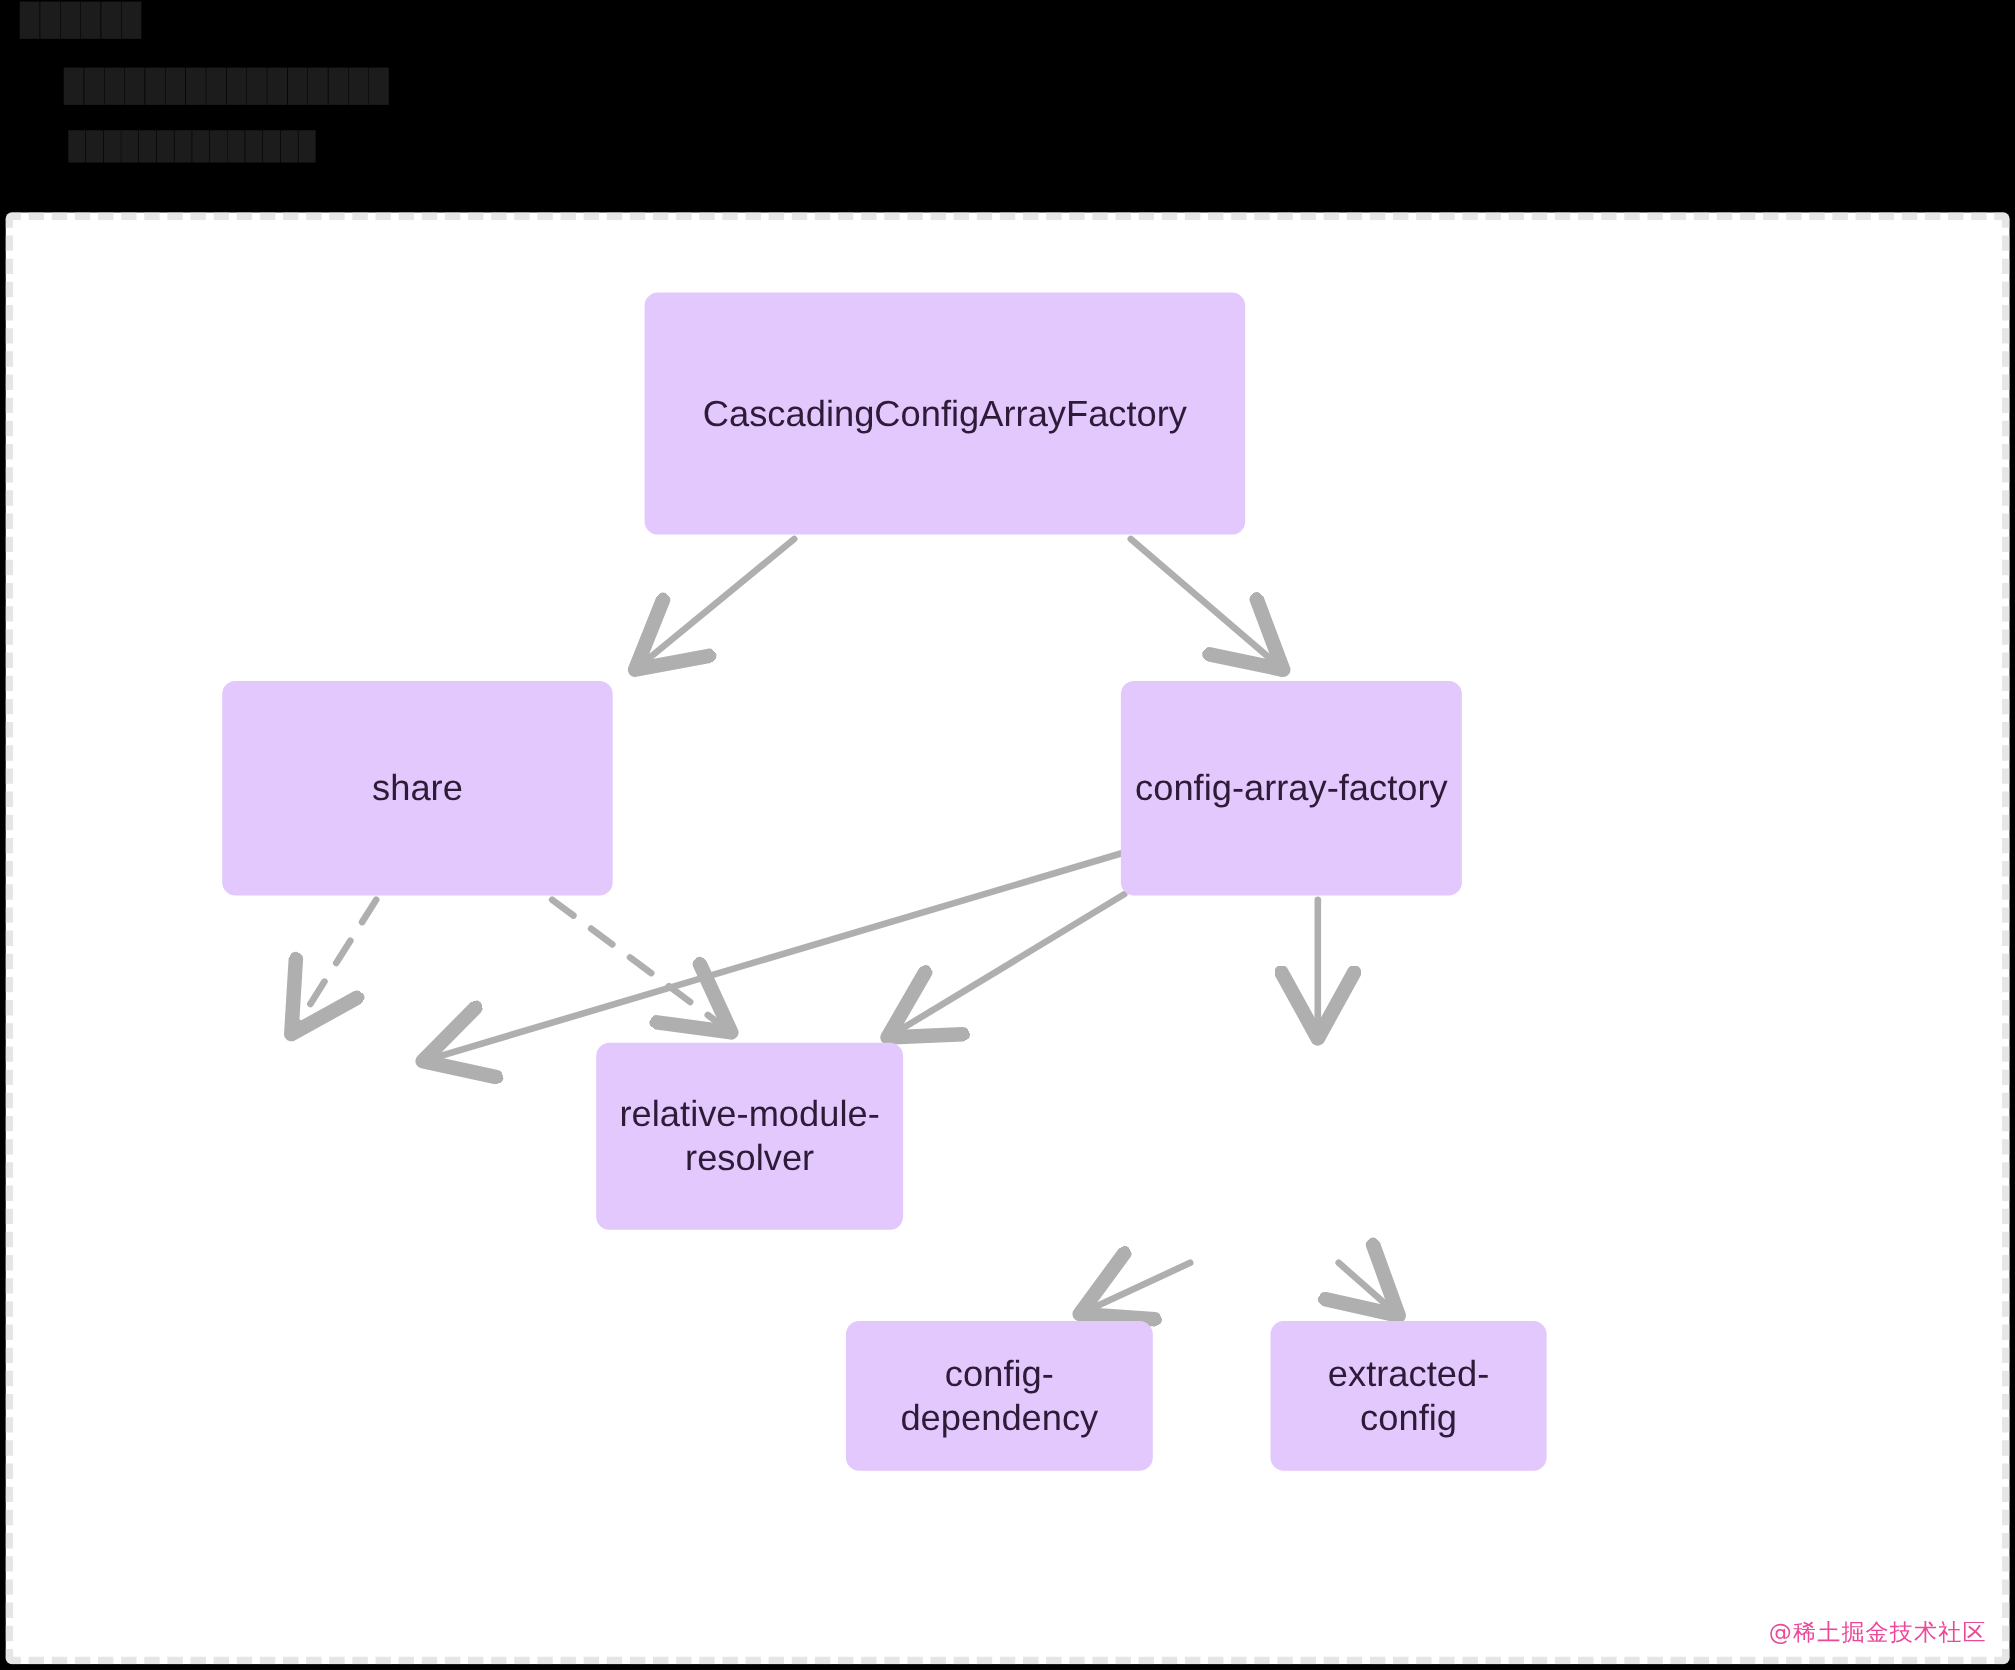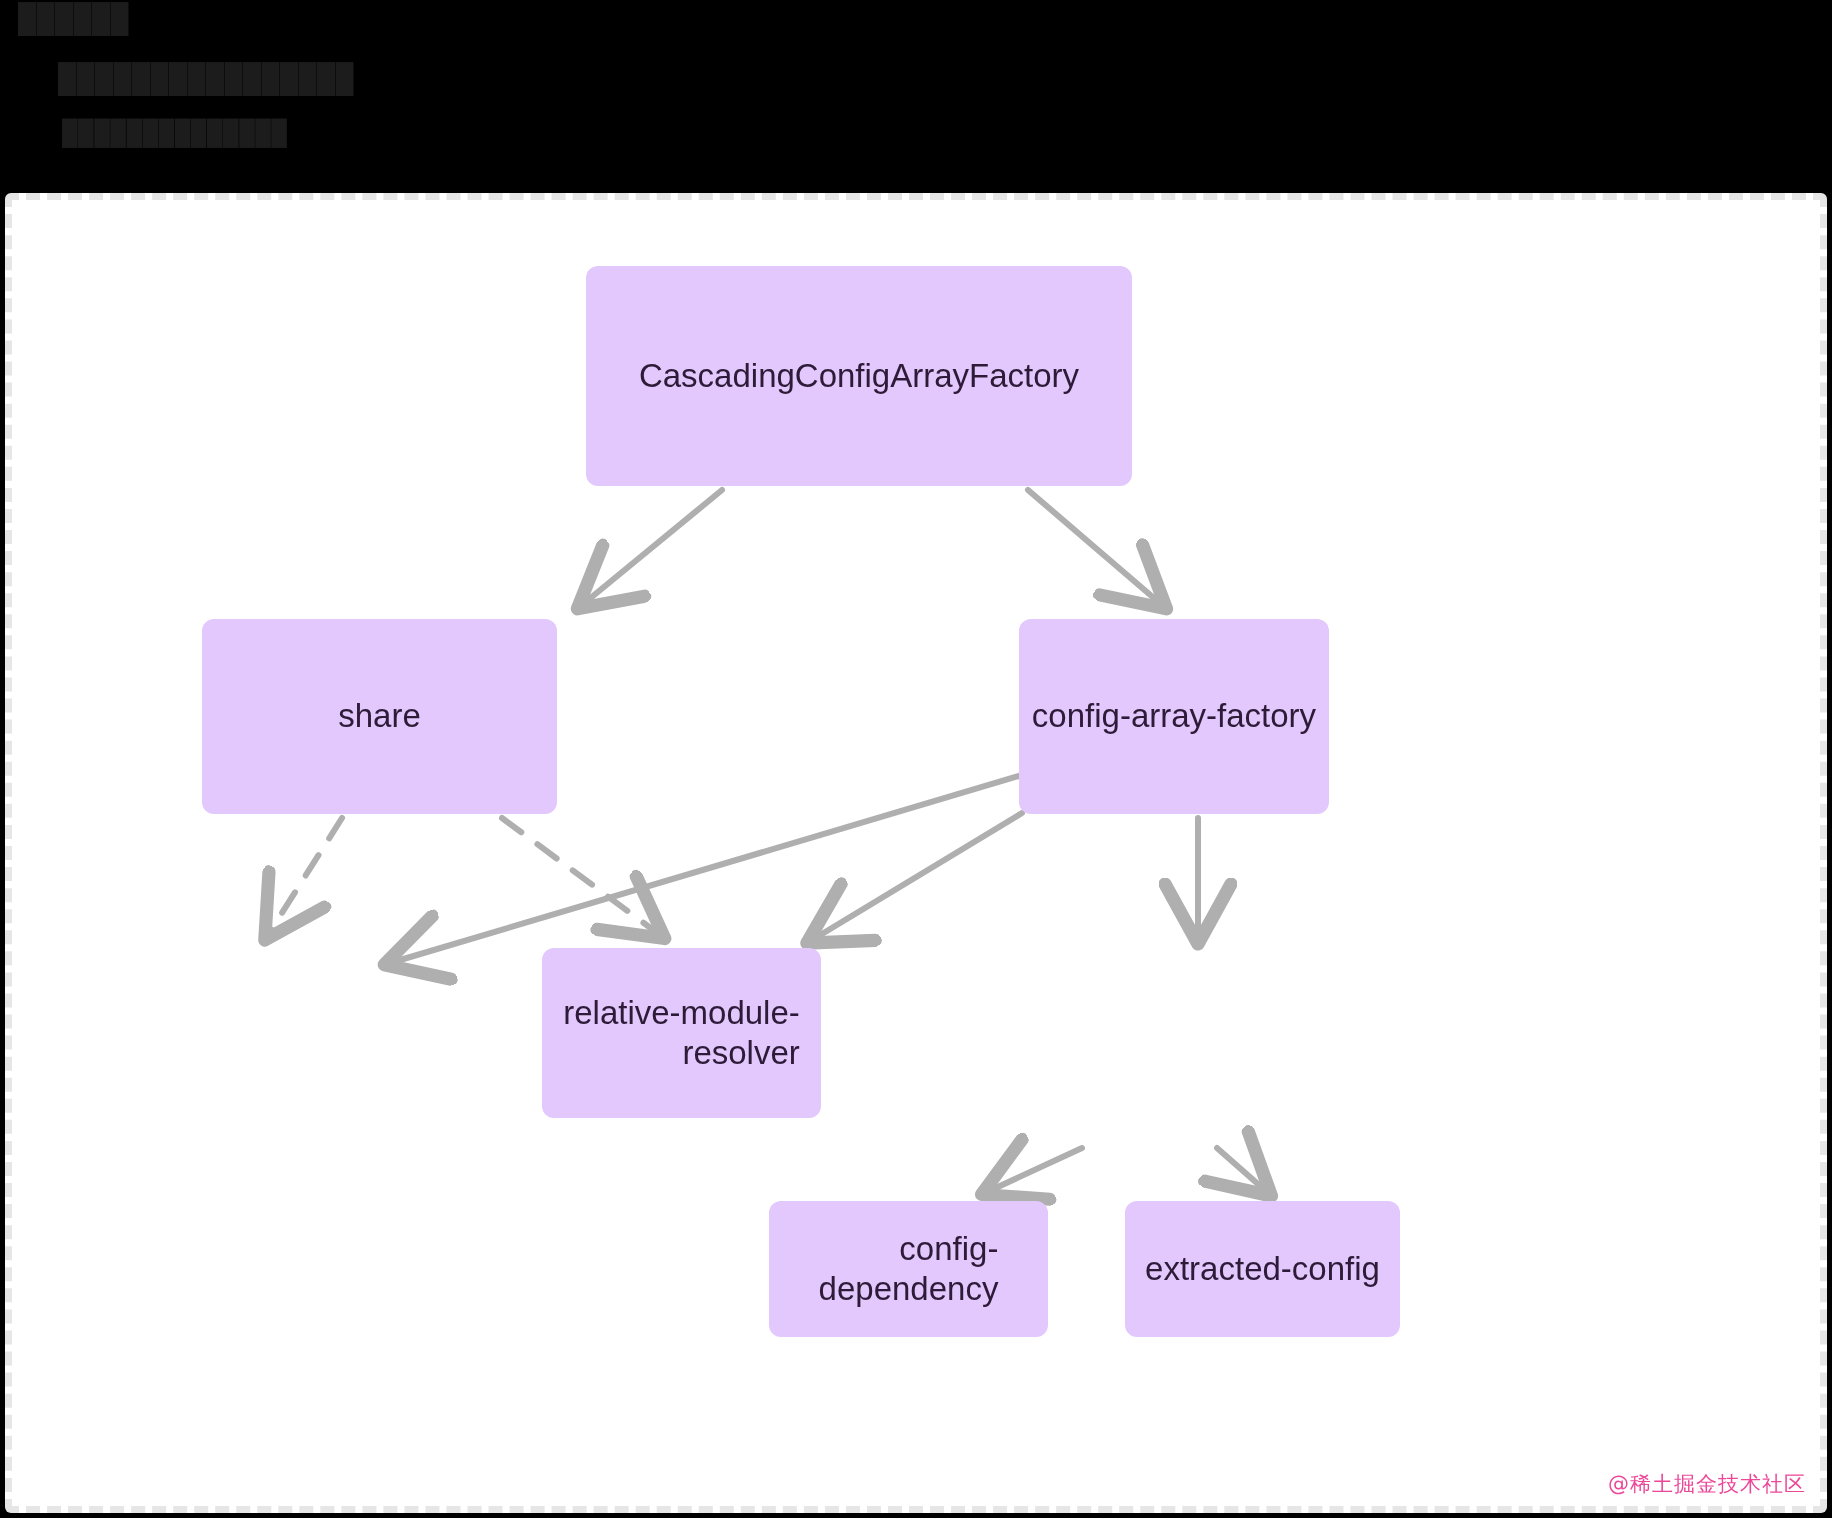--- a/index.html
+++ b/index.html
@@ -70,39 +70,39 @@
   }
 
   
   .node {
     position: absolute;
     background: #e2c8fc;
     border-radius: 12px;
     display: flex;
     align-items: center;
     justify-content: center;
-    text-align: right;
+    text-align: center;
     color: #2d1b38;
     font-size: 33px;
     line-height: 1.22;
     font-family: "Liberation Sans", sans-serif;
     padding: 6px 10px;
     box-shadow: 0 0 0 0 rgba(0,0,0,0);
   }
   .node-label { white-space: pre-line; display: block; }
 
   
   #node-cascading        { left: 574px;  top: 66px;   width: 546px;  height: 220px; }
   #node-share            { left: 190px;  top: 419px;  width: 355px;  height: 195px; }
   #node-config-array-factory { left: 1007px; top: 419px; width: 310px; height: 195px; }
   #node-config-validator { left: 84px;   top: 748px;  width: 279px;  height: 170px; }
   #node-relative-module-resolver { left: 530px; top: 748px; width: 279px; height: 170px; }
   #node-config-array     { left: 1007px; top: 748px;  width: 358px;  height: 197px; }
   #node-config-dependency{ left: 757px;  top: 1001px; width: 279px;  height: 136px; }
-  #node-extracted-config { left: 1113px; top: 1001px; width: 275px;  height: 136px; }
+  #node-extracted-config { left: 1143px; top: 1001px; width: 251px;  height: 136px; }
 
   
   .watermark {
     position: absolute;
     right: 14px;
     bottom: 8px;
     color: #ec4899;
     font-size: 21px;
     font-family: "DejaVu Sans", sans-serif;
     letter-spacing: 1px;

